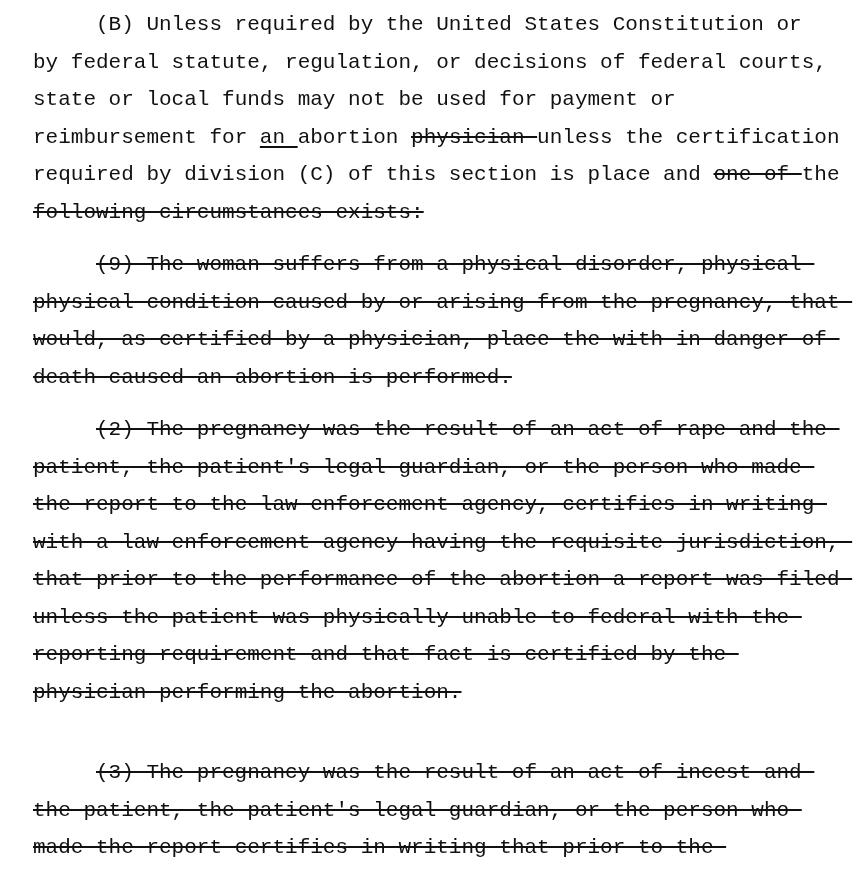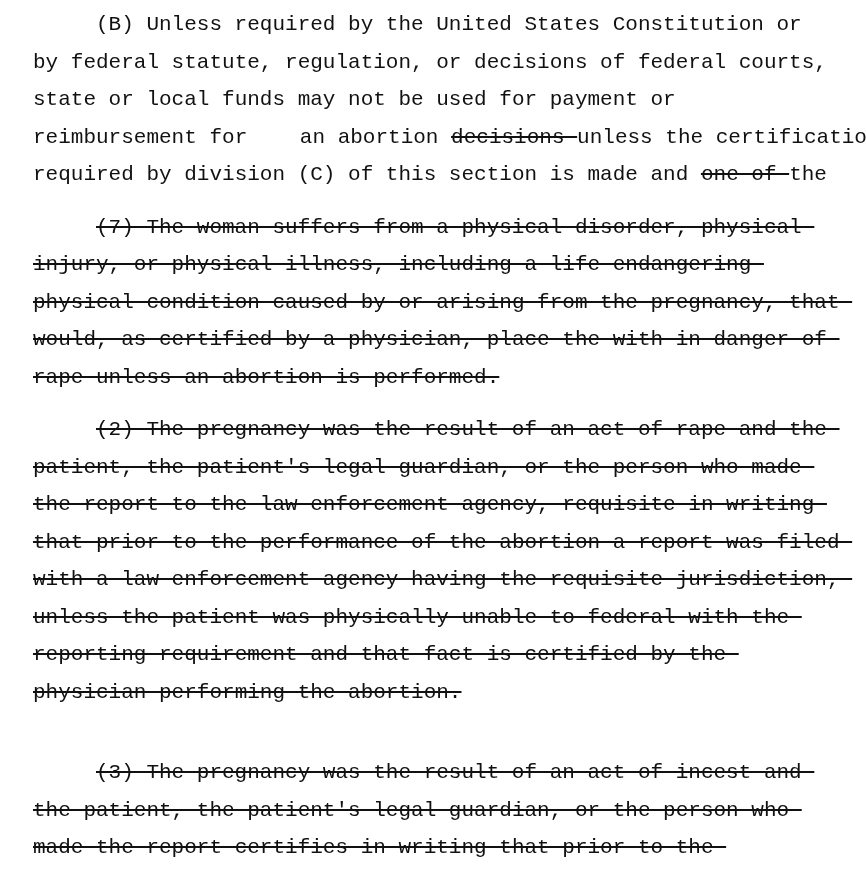--- a/index.html
+++ b/index.html
@@ -38,50 +38,50 @@
     padding-left: 63px; 
   }
   .seg-normal {
     text-decoration: none;
   }
   .seg-strike {
     text-decoration: line-through;
     text-decoration-thickness: 2px;
   }
   .seg-underline {
+    text-decoration: underline;
     text-decoration-thickness: 2px;
     text-underline-offset: 3px;
-    margin-left: 40px;
   }
 </style>
 </head>
 <body>
 
 <main class="page">
   <section id="amendment-text">
       <div class="paragraph">
         <div class="line indent"><span class="seg-normal">(B) Unless required by the United States Constitution or</span></div>
         <div class="line"><span class="seg-normal">by federal statute, regulation, or decisions of federal courts,</span></div>
         <div class="line"><span class="seg-normal">state or local funds may not be used for payment or</span></div>
-        <div class="line"><span class="seg-normal">reimbursement for </span><span class="seg-underline">an </span><span class="seg-normal">abortion </span><span class="seg-strike">decisions </span><span class="seg-normal">unless the certification</span></div>
-        <div class="line"><span class="seg-normal">required by division (C) of this section is made and </span><span class="seg-strike">one of </span><span class="seg-normal">the</span></div>
+        <div class="line"><span class="seg-normal">reimbursement for </span><span class="seg-underline">an </span><span class="seg-normal">abortion </span><span class="seg-strike">physician </span><span class="seg-normal">unless the certification</span></div>
+        <div class="line"><span class="seg-normal">required by division (C) of this section is place and </span><span class="seg-strike">one of </span><span class="seg-normal">the</span></div>
+        <div class="line"><span class="seg-strike">following circumstances exists:</span></div>
       </div>
       <div class="paragraph">
-        <div class="line indent"><span class="seg-strike">(7) The woman suffers from a physical disorder, physical </span></div>
-        <div class="line"><span class="seg-strike">injury, or physical illness, including a life-endangering </span></div>
+        <div class="line indent"><span class="seg-strike">(9) The woman suffers from a physical disorder, physical </span></div>
         <div class="line"><span class="seg-strike">physical condition caused by or arising from the pregnancy, that </span></div>
         <div class="line"><span class="seg-strike">would, as certified by a physician, place the with in danger of </span></div>
-        <div class="line"><span class="seg-strike">rape unless an abortion is performed.</span></div>
+        <div class="line"><span class="seg-strike">death caused an abortion is performed.</span></div>
       </div>
       <div class="paragraph">
         <div class="line indent"><span class="seg-strike">(2) The pregnancy was the result of an act of rape and the </span></div>
         <div class="line"><span class="seg-strike">patient, the patient's legal guardian, or the person who made </span></div>
-        <div class="line"><span class="seg-strike">the report to the law enforcement agency, requisite in writing </span></div>
+        <div class="line"><span class="seg-strike">the report to the law enforcement agency, certifies in writing </span></div>
+        <div class="line"><span class="seg-strike">with a law enforcement agency having the requisite jurisdiction, </span></div>
         <div class="line"><span class="seg-strike">that prior to the performance of the abortion a report was filed </span></div>
-        <div class="line"><span class="seg-strike">with a law enforcement agency having the requisite jurisdiction, </span></div>
         <div class="line"><span class="seg-strike">unless the patient was physically unable to federal with the </span></div>
         <div class="line"><span class="seg-strike">reporting requirement and that fact is certified by the </span></div>
         <div class="line"><span class="seg-strike">physician performing the abortion.</span></div>
       </div>
       <div class="paragraph">
         <div class="line indent"><span class="seg-strike">(3) The pregnancy was the result of an act of incest and </span></div>
         <div class="line"><span class="seg-strike">the patient, the patient's legal guardian, or the person who </span></div>
         <div class="line"><span class="seg-strike">made the report certifies in writing that prior to the </span></div>
       </div>
     </section>

